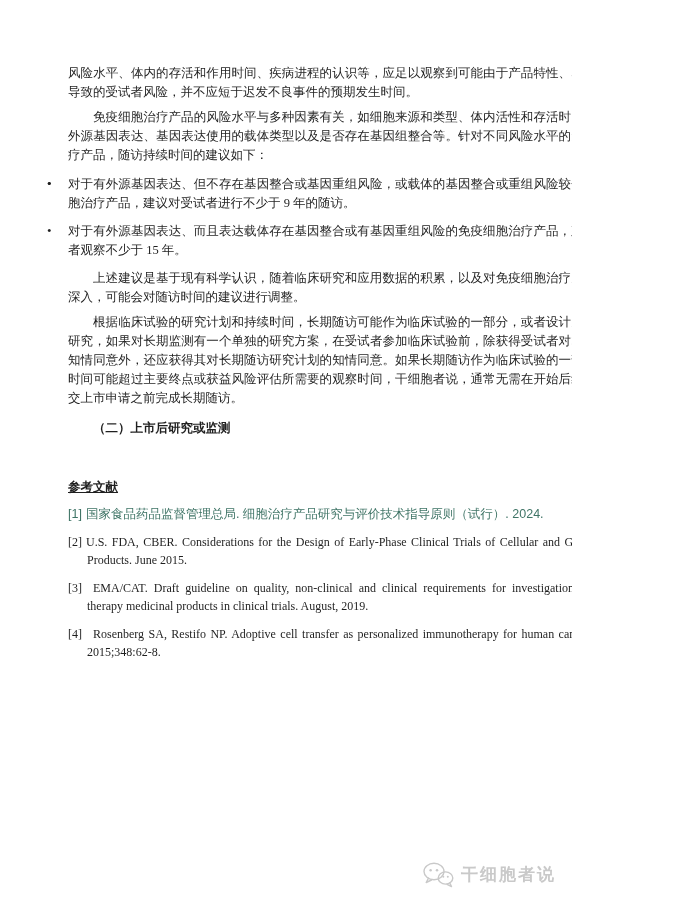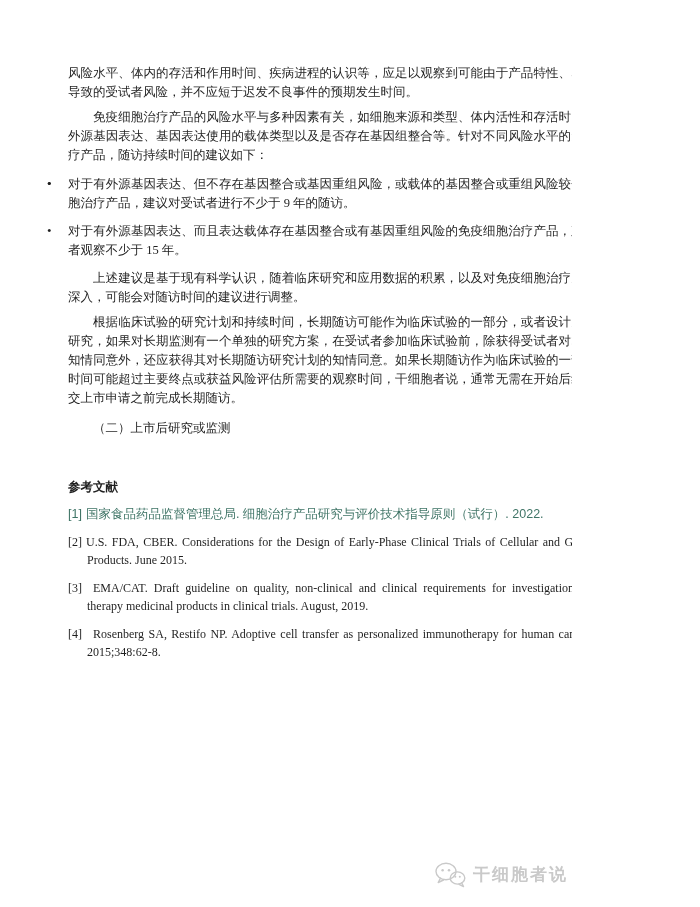--- a/index.html
+++ b/index.html
@@ -39,48 +39,49 @@
     margin: 0 0 9px 0;
   }
   .bullet-dot {
     position: absolute;
     left: -21px;
     top: -1px;
     font-size: 13px;
     color: #1f1f1f;
   }
   .section-heading {
-    font-weight: normal;
+    font-weight: bold;
     text-indent: 2em;
     margin: 11px 0 9px 0;
   }
   .refs-heading {
     font-weight: bold;
     font-family: "Liberation Sans", "DejaVu Sans", sans-serif;
     font-size: 12.5px;
     margin: 40px 0 8px 0;
+    text-decoration: underline;
   }
   .ref {
     padding-left: 19px;
     text-indent: -19px;
     margin: 0 0 10px 0;
     font-size: 12px;
     line-height: 18px;
   }
   .ref .ref-label { margin-right: 4px; }
   .ref.wide-gap .ref-label { margin-right: 11px; }
   .ref-cn {
     font-family: "Liberation Sans", "DejaVu Sans", sans-serif;
     color: #3f7466;
     font-size: 12.5px;
   }
   .watermark {
     position: absolute;
     top: 861px;
-    right: 4px;
+    right: 16px;
     display: flex;
     align-items: center;
     gap: 7px;
     color: #c9c9c9;
     font-family: "Liberation Sans", "DejaVu Sans", sans-serif;
     font-size: 17px;
     font-weight: bold;
     letter-spacing: 2px;
     user-select: none;
   }
@@ -114,21 +115,21 @@
 
     <p class="para indent">根据临床试验的研究计划和持续时间，长期随访可能作为临床试验的一部分，或者设计为一项单独研究，如果对长期监测有一个单独的研究方案，在受试者参加临床试验前，除获得受试者对临床试验的知情同意外，还应获得其对长期随访研究计划的知情同意。如果长期随访作为临床试验的一部分，随访时间可能超过主要终点或获益风险评估所需要的观察时间，干细胞者说，通常无需在开始后续试验或提交上市申请之前完成长期随访。</p>
 
 
     <p class="para section-heading">（二）上市后研究或监测</p>
 
 
     <p class="refs-heading">参考文献</p>
 
     <div class="ref">
-      <span class="ref-label ref-cn">[1]</span><span class="ref-cn">国家食品药品监督管理总局. 细胞治疗产品研究与评价技术指导原则（试行）. 2022.</span>
+      <span class="ref-label ref-cn">[1]</span><span class="ref-cn">国家食品药品监督管理总局. 细胞治疗产品研究与评价技术指导原则（试行）. 2024.</span>
     </div>
     <div class="ref">
       <span class="ref-label">[2]</span><span>U.S. FDA, CBER. Considerations for the Design of Early-Phase Clinical Trials of Cellular and Gene Therapy Products. June 2015.</span>
     </div>
     <div class="ref wide-gap">
       <span class="ref-label">[3]</span><span>EMA/CAT. Draft guideline on quality, non-clinical and clinical requirements for investigational advanced therapy medicinal products in clinical trials. August, 2019.</span>
     </div>
     <div class="ref wide-gap">
       <span class="ref-label">[4]</span><span>Rosenberg SA, Restifo NP. Adoptive cell transfer as personalized immunotherapy for human cancer. Science 2015;348:62-8.</span>
     </div>

